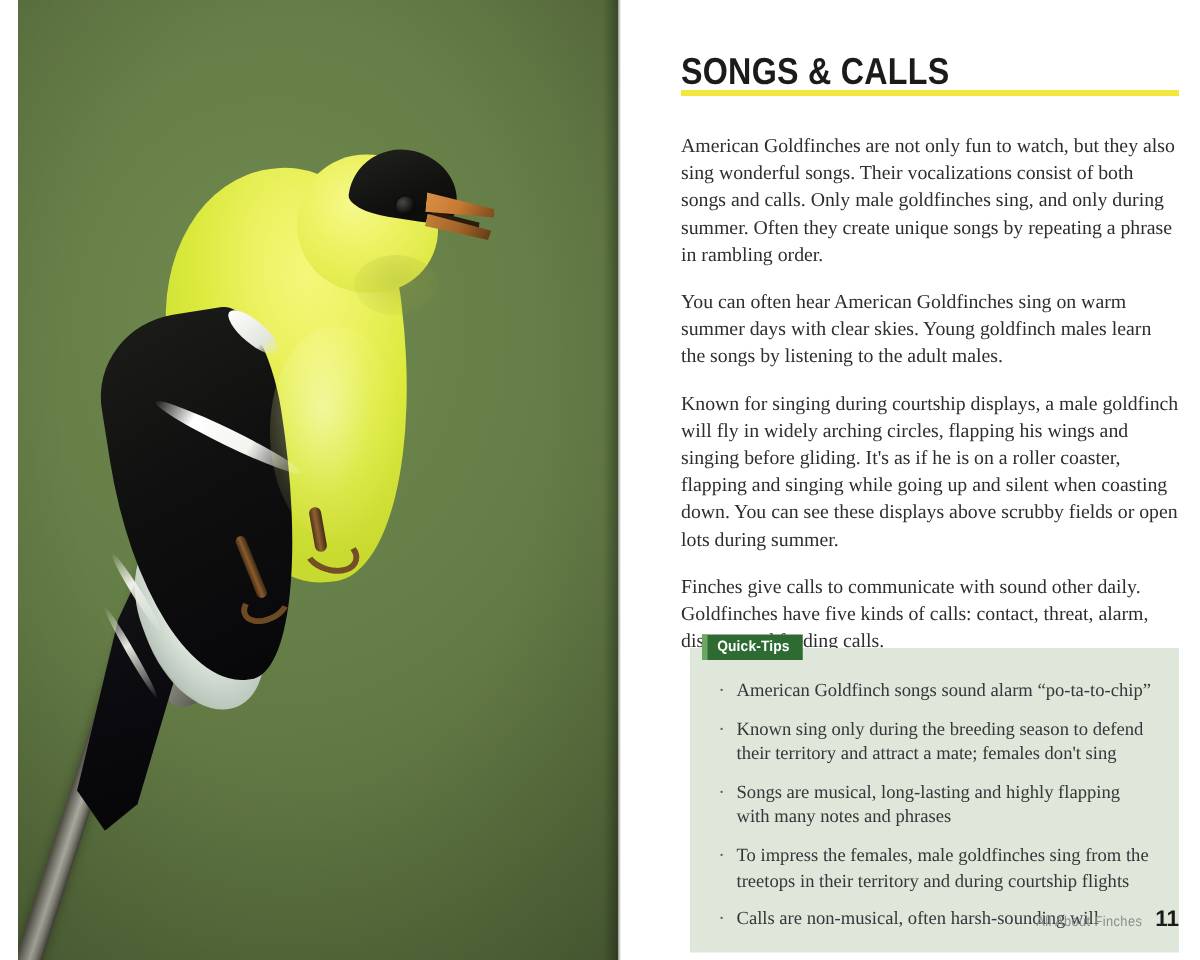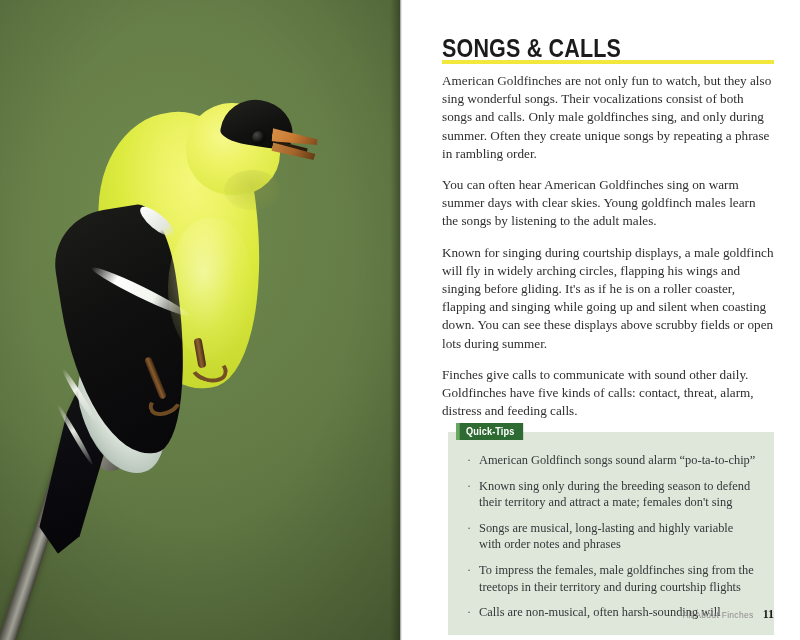--- a/index.html
+++ b/index.html
@@ -13,20 +13,21 @@
     overflow: hidden;
     font-family: "Liberation Serif", "DejaVu Serif", serif;
   }
 
   .spread {
     position: relative;
     width: 672px;
     height: 640px;
     display: flex;
     background: #ffffff;
+    margin-left: 12px;
   }
 
   
   .photo-page {
     position: relative;
     width: 400px;
     height: 640px;
     overflow: hidden;
     background: #5f7444;
     flex: 0 0 400px;
@@ -317,21 +318,21 @@
     position: absolute;
     top: 60px;
     left: 0;
     width: 332px;
     height: 4px;
     background: #f2e73c;
   }
 
   .body-copy {
     position: absolute;
-    top: 72px;
+    top: 88px;
     left: 0;
     width: 332px;
     font-family: Liberation Serif, serif;
   }
   .body-copy p {
     margin: 0 0 13px 0;
     font-size: 13.2px;
     line-height: 18.2px;
     color: #2e2e2e;
     text-align: left;
@@ -397,22 +398,22 @@
   .footer .book-title {
     font-family: "Liberation Sans", "DejaVu Sans", sans-serif;
     font-size: 9.5px;
     color: #8d8d8d;
     letter-spacing: 0.3px;
     transform: scaleX(0.9);
     display: inline-block;
     transform-origin: right center;
   }
   .footer .page-num {
-    font-family: Liberation Serif, serif;
-    font-size: 12px;
+    font-family: Liberation Sans, sans-serif;
+    font-size: 15px;
     font-weight: bold;
     color: #1b1b1b;
     margin-left: 9px;
   }
 </style>
 </head>
 <body>
 
 <div class="spread">
 
@@ -475,21 +476,21 @@
           <li>
             <span class="bullet">·</span>
             <span>American Goldfinch songs sound alarm “po-ta-to-chip”</span>
           </li>
           <li>
             <span class="bullet">·</span>
             <span>Known sing only during the breeding season to defend their territory and attract a mate; females don't sing</span>
           </li>
           <li>
             <span class="bullet">·</span>
-            <span>Songs are musical, long-lasting and highly variable with order notes and phrases</span>
+            <span>Songs are musical, long-lasting and highly flapping with many notes and phrases</span>
           </li>
           <li>
             <span class="bullet">·</span>
             <span>To impress the females, male goldfinches sing from the treetops in their territory and during courtship flights</span>
           </li>
           <li>
             <span class="bullet">·</span>
             <span>Calls are non-musical, often harsh-sounding will</span>
           </li>
         </ul>

